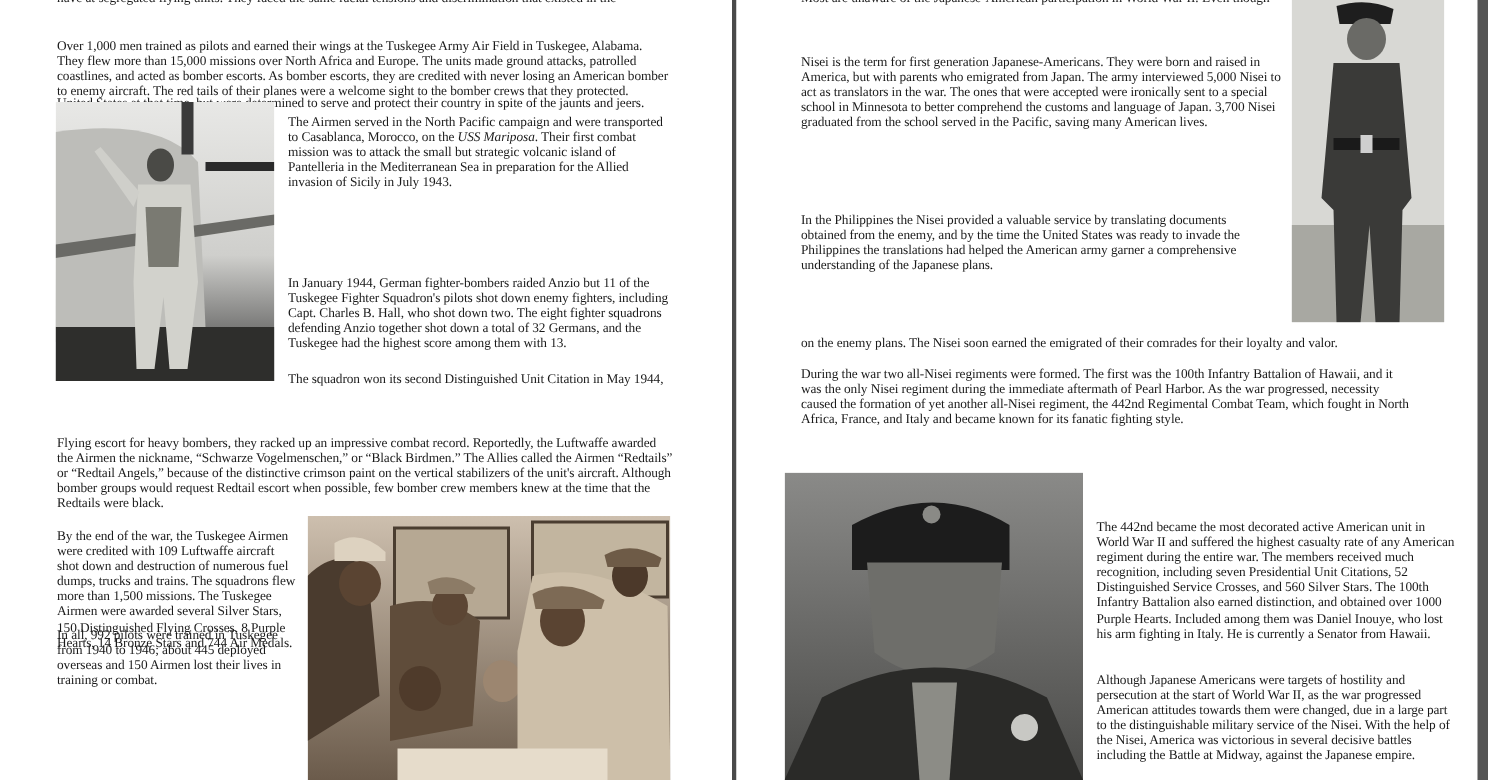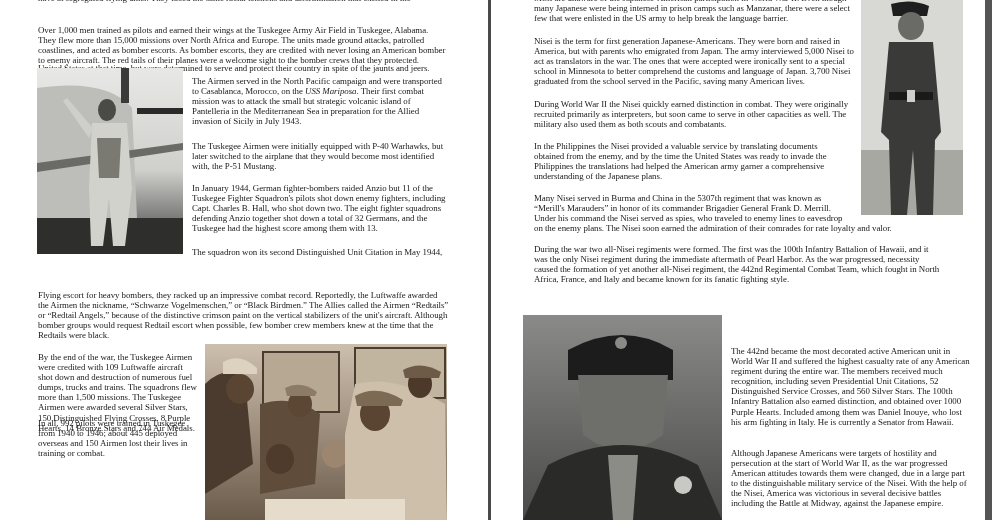--- a/index.html
+++ b/index.html
@@ -42,21 +42,20 @@
       <ellipse cx="70" cy="42" rx="9" ry="11" fill="#4a4a46"></ellipse>
       <path d="M55 55 L90 55 L95 120 L88 178 L76 178 L72 130 L66 178 L54 178 L52 120 Z" fill="#d2d2cc"></path>
       <path d="M56 60 L30 30 L26 33 L52 70 Z" fill="#cfcfca"></path>
       <path d="M60 70 L84 70 L82 110 L62 110 Z" fill="#7a7a72"></path>
     </svg>
   </div>
 
   <div class="txt" style="left:192px; top:76px; width:256px;">
     <span>The Airmen served in the North Pacific campaign and were transported to Casablanca, Morocco, on the </span><i class="em">USS Mariposa</i><span>.  Their first combat mission was to attack the small but strategic volcanic island of Pantelleria in the Mediterranean Sea in preparation for the Allied invasion of Sicily in July 1943.</span>
   </div>
-  <div class="txt" style="left:192px; top:141px; width:256px;">The Tuskegee Airmen were initially equipped with P-40 Warhawks, but later switched to the airplane that they would become most identified with, the P-51 Mustang.</div>
   <div class="txt" style="left:192px; top:183px; width:256px;">In January 1944, German fighter-bombers raided Anzio but 11 of the Tuskegee Fighter Squadron's pilots shot down enemy fighters, including Capt. Charles B. Hall, who shot down two. The eight fighter squadrons defending Anzio together shot down a total of 32 Germans, and the Tuskegee had the highest score among them with 13.</div>
   <div class="txt" style="left:192px; top:247px; width:260px; white-space:nowrap;">The squadron won its second Distinguished Unit Citation in May 1944,</div>
   <div class="txt" style="left:38px; top:290px; width:412px;">Flying escort for heavy bombers, they racked up an impressive combat record. Reportedly, the Luftwaffe awarded the Airmen the nickname, “Schwarze Vogelmenschen,” or “Black Birdmen.” The Allies called the Airmen “Redtails” or “Redtail Angels,” because of the distinctive crimson paint on the vertical stabilizers of the unit's aircraft. Although bomber groups would request Redtail escort when possible, few bomber crew members knew at the time that the Redtails were black.</div>
 
   <div class="txt" style="left:38px; top:352px; width:160px;">By the end of the war, the Tuskegee Airmen were credited with 109 Luftwaffe aircraft shot down and destruction of numerous fuel dumps, trucks and trains. The squadrons flew more than 1,500 missions. The Tuskegee Airmen were awarded several Silver Stars, 150 Distinguished Flying Crosses, 8 Purple Hearts, 14 Bronze Stars and 744 Air Medals.</div>
   <div class="txt" style="left:38px; top:418px; width:160px;">In all, 992 pilots were trained in Tuskegee from 1940 to 1946; about 445 deployed overseas and 150 Airmen lost their lives in training or combat.</div>
 
   <div class="photo" style="left:205px; top:344px; width:242px; height:176px;">
     <svg viewBox="0 0 242 176" preserveAspectRatio="none">
       <defs>
@@ -83,26 +82,23 @@
       <path d="M198 26 Q216 16 236 28 L234 34 L200 34 Z" fill="#6e5b47"></path>
       <rect x="60" y="155" width="140" height="21" fill="#e6dccb"></rect>
     </svg>
   </div>
 </div>
 
 <div class="divider"></div>
 
 <div id="right-page" class="page">
   <div class="cut-top" style="left:43px;">Most are unaware of the Japanese-American participation in World War II. Even though</div>
-  <div class="txt" style="left:43px; top:3px; width:320px;">many Japanese were being interned in prison camps such as Manzanar, there were a select few that were enlisted in the US army to help break the language barrier.</div>
   <div class="txt" style="left:43px; top:36px; width:328px;">Nisei is the term for first generation Japanese-Americans. They were born and raised in America, but with parents who emigrated from Japan. The army interviewed 5,000 Nisei to act as translators in the war. The ones that were accepted were ironically sent to a special school in Minnesota to better comprehend the customs and language of Japan. 3,700 Nisei graduated from the school served in the Pacific, saving many American lives.</div>
-  <div class="txt" style="left:43px; top:99px; width:328px;">During World War II the Nisei quickly earned distinction in combat. They were originally recruited primarily as interpreters, but soon came to serve in other capacities as well. The military also used them as both scouts and combatants.</div>
   <div class="txt" style="left:43px; top:141px; width:312px;">In the Philippines the Nisei provided a valuable service by translating documents obtained from the enemy, and by the time the United States was ready to invade the Philippines the translations had helped the American army garner a comprehensive understanding of the Japanese plans.</div>
-  <div class="txt" style="left:43px; top:193px; width:318px;">Many Nisei served in Burma and China in the 5307th regiment that was known as “Merill's Marauders” in honor of its commander Brigadier General Frank D. Merrill. Under his command the Nisei served as spies, who traveled to enemy lines to eavesdrop</div>
-  <div class="txt" style="left:43px; top:223px; width:380px; white-space:nowrap;">on the enemy plans. The Nisei soon earned the admiration of their comrades for rate loyalty and valor.</div>
+  <div class="txt" style="left:43px; top:223px; width:380px; white-space:nowrap;">on the enemy plans. The Nisei soon earned the emigrated of their comrades for their loyalty and valor.</div>
   <div class="txt" style="left:43px; top:244px; width:410px;">During the war two all-Nisei regiments were formed. The first was the 100th Infantry Battalion of Hawaii, and it was the only Nisei regiment during the immediate aftermath of Pearl Harbor. As the war progressed, necessity caused the formation of yet another all-Nisei regiment, the 442nd Regimental Combat Team, which fought in North Africa, France, and Italy and became known for its fanatic fighting style.</div>
 
   <div class="photo" style="left:370px; top:0px; width:102px; height:215px;">
     <svg viewBox="0 0 102 215" preserveAspectRatio="none">
       <rect width="102" height="215" fill="#d8d8d4"></rect>
       <rect x="0" y="150" width="102" height="65" fill="#a8a8a2"></rect>
       <path d="M30 4 Q50 -2 68 6 L66 16 L32 16 Z" fill="#1e1e1e"></path>
       <ellipse cx="50" cy="26" rx="13" ry="14" fill="#6a6a66"></ellipse>
       <path d="M28 42 L72 42 L80 132 L74 140 L72 215 L56 215 L52 150 L46 215 L30 215 L28 140 L20 132 Z" fill="#3a3a38"></path>
       <rect x="28" y="92" width="44" height="8" fill="#1a1a1a"></rect>

